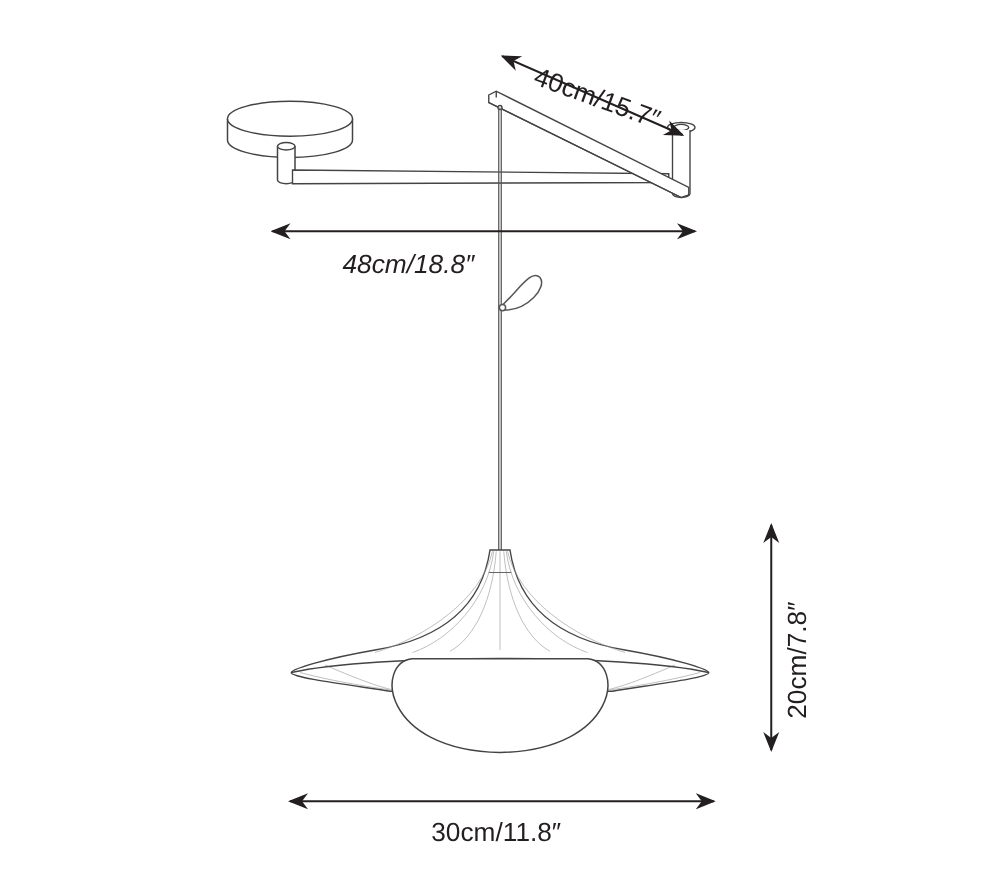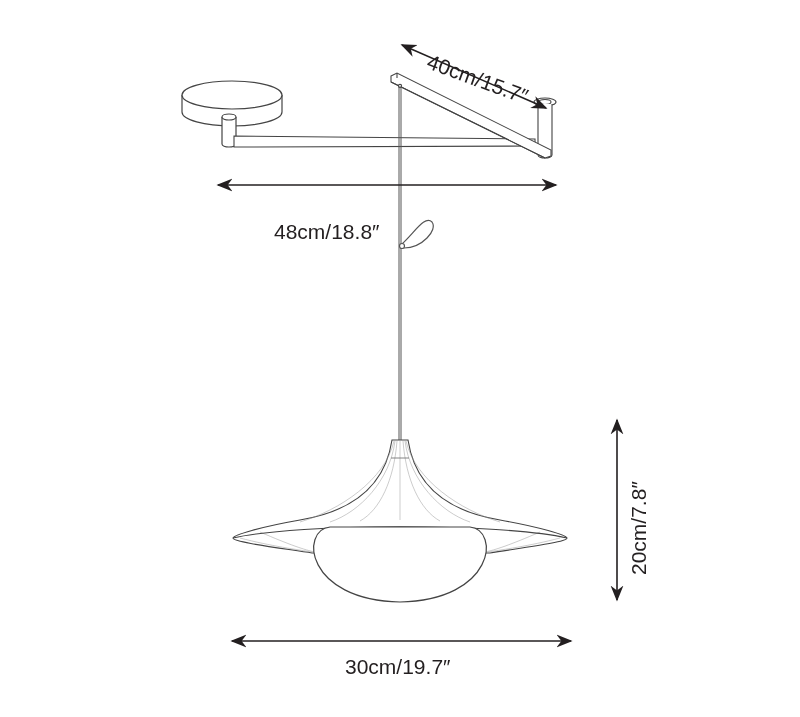--- a/index.html
+++ b/index.html
@@ -1,20 +1,20 @@
 <!DOCTYPE html>
 <html><head>
 <meta charset="utf-8">
 <style>
   html, body { margin: 0; padding: 0; background: #ffffff; }
   body { width: 800px; height: 717px; position: relative; overflow: hidden; font-family: "Liberation Sans", sans-serif; }
   #canvas { position: absolute; left: 0; top: 0; width: 800px; height: 717px; }
   .dim-label { position: absolute; font-family: "Liberation Sans", sans-serif; font-size: 21px; color: #231f20; white-space: nowrap; }
   #lbl-arm { left: 432px; top: 50px; transform: rotate(20deg); transform-origin: left top; }
-  #lbl-span { left: 274px; top: 220px; }
+  #lbl-span { left: 274px; top: 200px; font-style: italic; }
   #lbl-height { left: 627px; top: 575px; transform: rotate(-90deg); transform-origin: left top; }
   #lbl-width { left: 345px; top: 655px; }
 </style>
 </head>
 <body>
 
 <svg id="canvas" viewBox="0 0 800 717" xmlns="http://www.w3.org/2000/svg">
   <defs>
     <marker id="ah" viewBox="0 0 10 10" refX="9" refY="5" markerWidth="10" markerHeight="10" orient="auto-start-reverse">
       <path d="M0,1 L10,5 L0,9 L3,5 Z" fill="#231f20"></path>
@@ -85,13 +85,13 @@
     <line x1="402" y1="45" x2="546" y2="108" marker-start="url(#ah)" marker-end="url(#ah)"></line>
     <line x1="218" y1="185" x2="556" y2="185" marker-start="url(#ah)" marker-end="url(#ah)"></line>
     <line x1="617" y1="420" x2="617" y2="600" marker-start="url(#ah)" marker-end="url(#ah)"></line>
     <line x1="232" y1="641" x2="571" y2="641" marker-start="url(#ah)" marker-end="url(#ah)"></line>
   </g>
 </svg>
 
 <div id="lbl-arm" class="dim-label">40cm/15.7″</div>
 <div id="lbl-span" class="dim-label">48cm/18.8″</div>
 <div id="lbl-height" class="dim-label">20cm/7.8″</div>
-<div id="lbl-width" class="dim-label">30cm/19.7″</div>
+<div id="lbl-width" class="dim-label">30cm/11.8″</div>
 
 </body></html>

